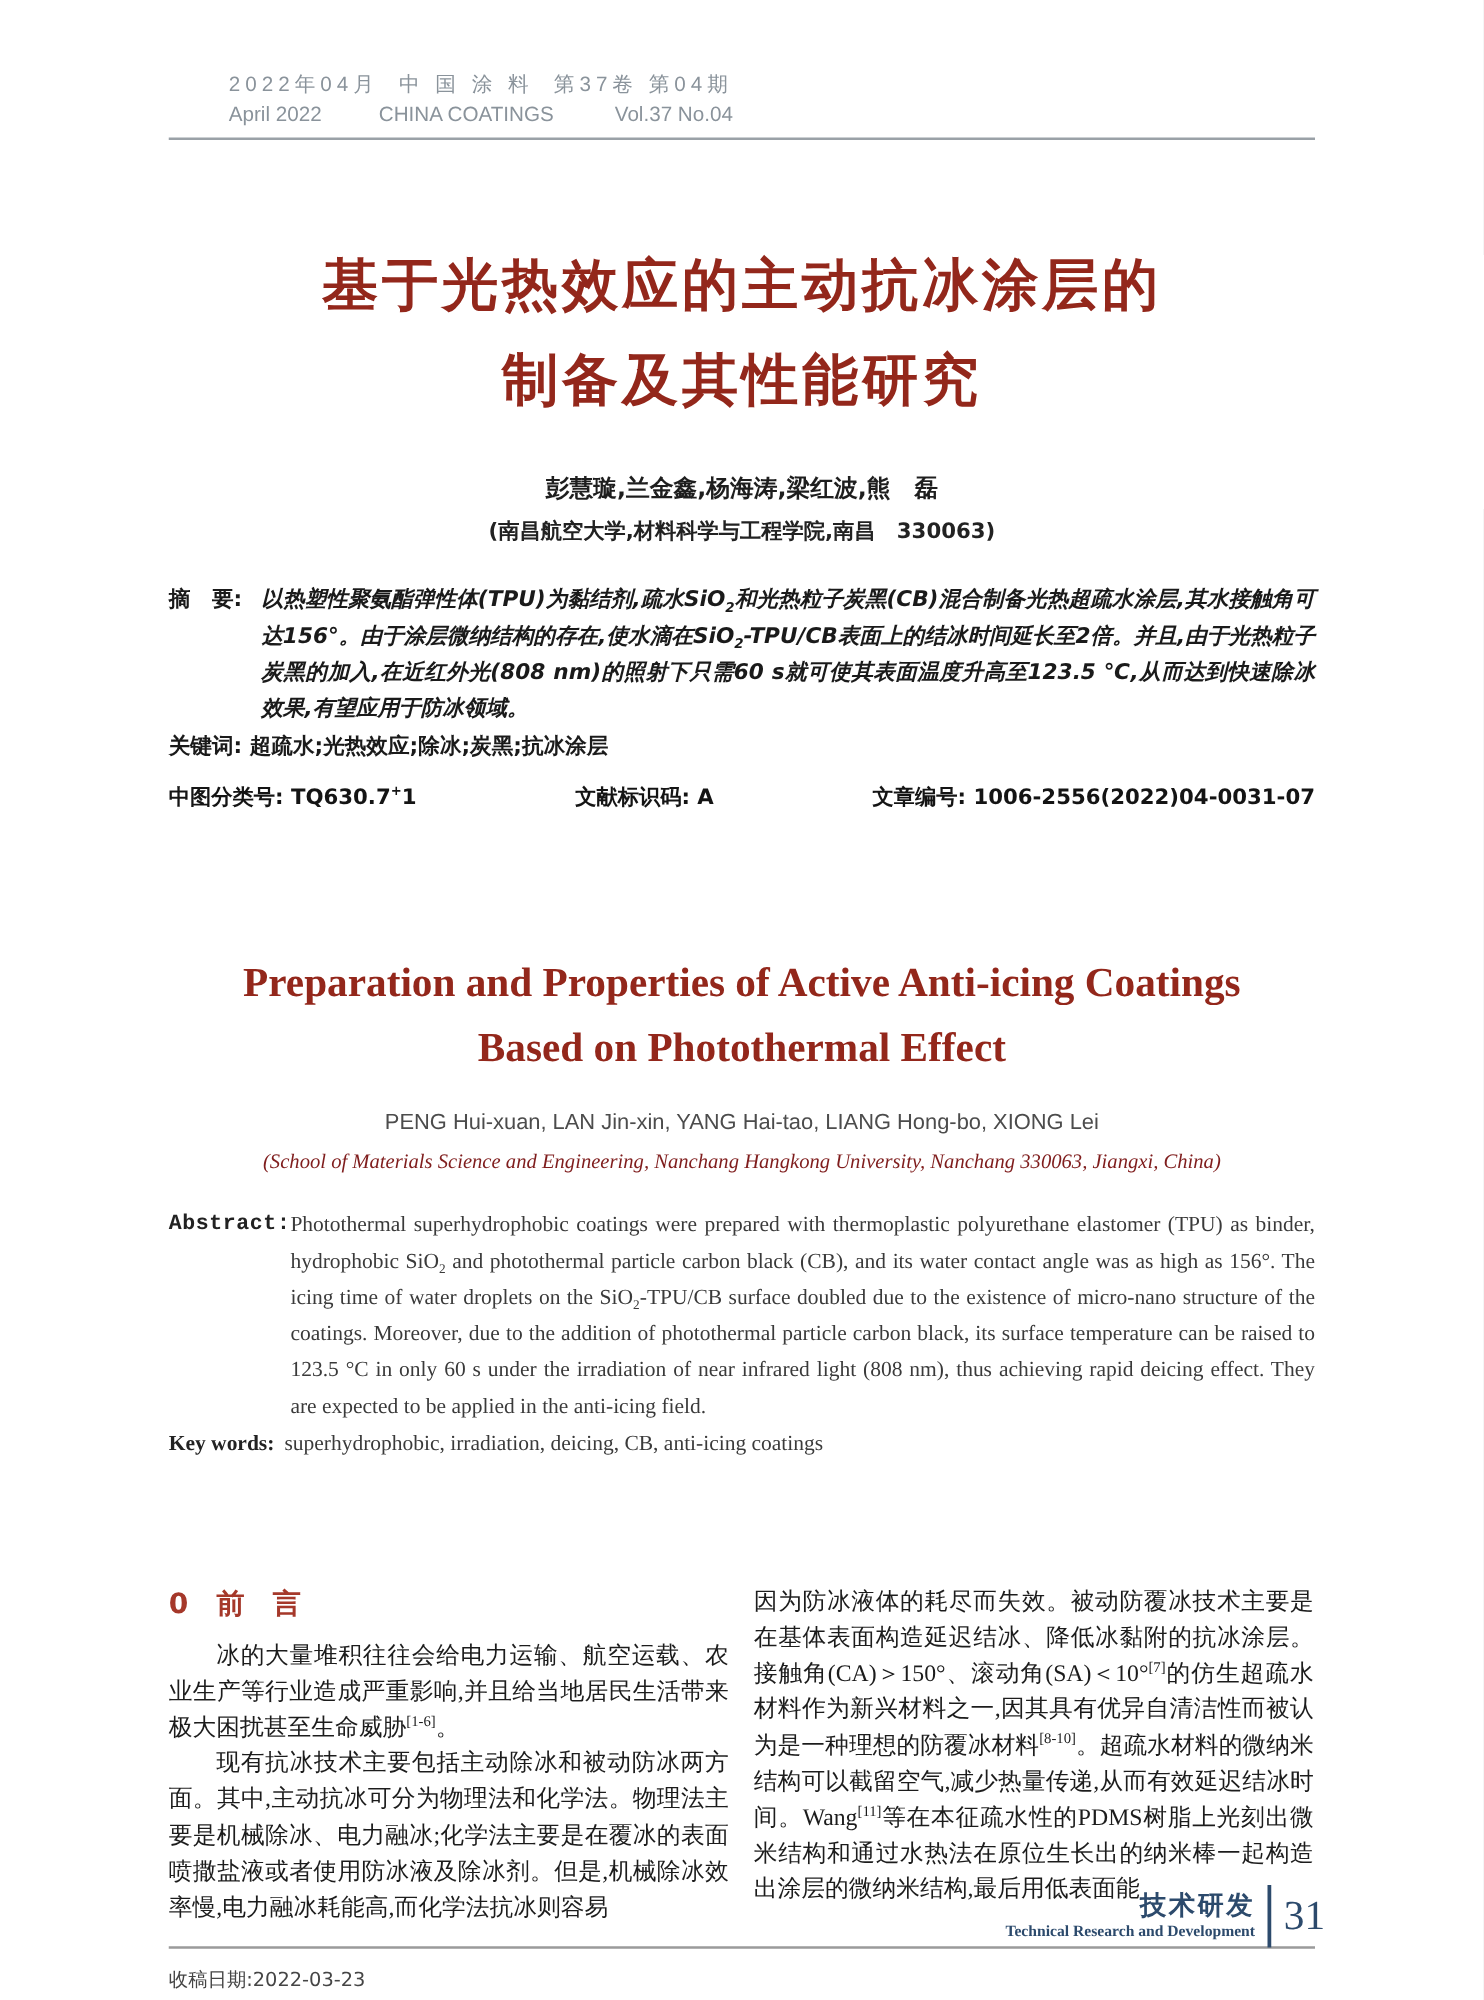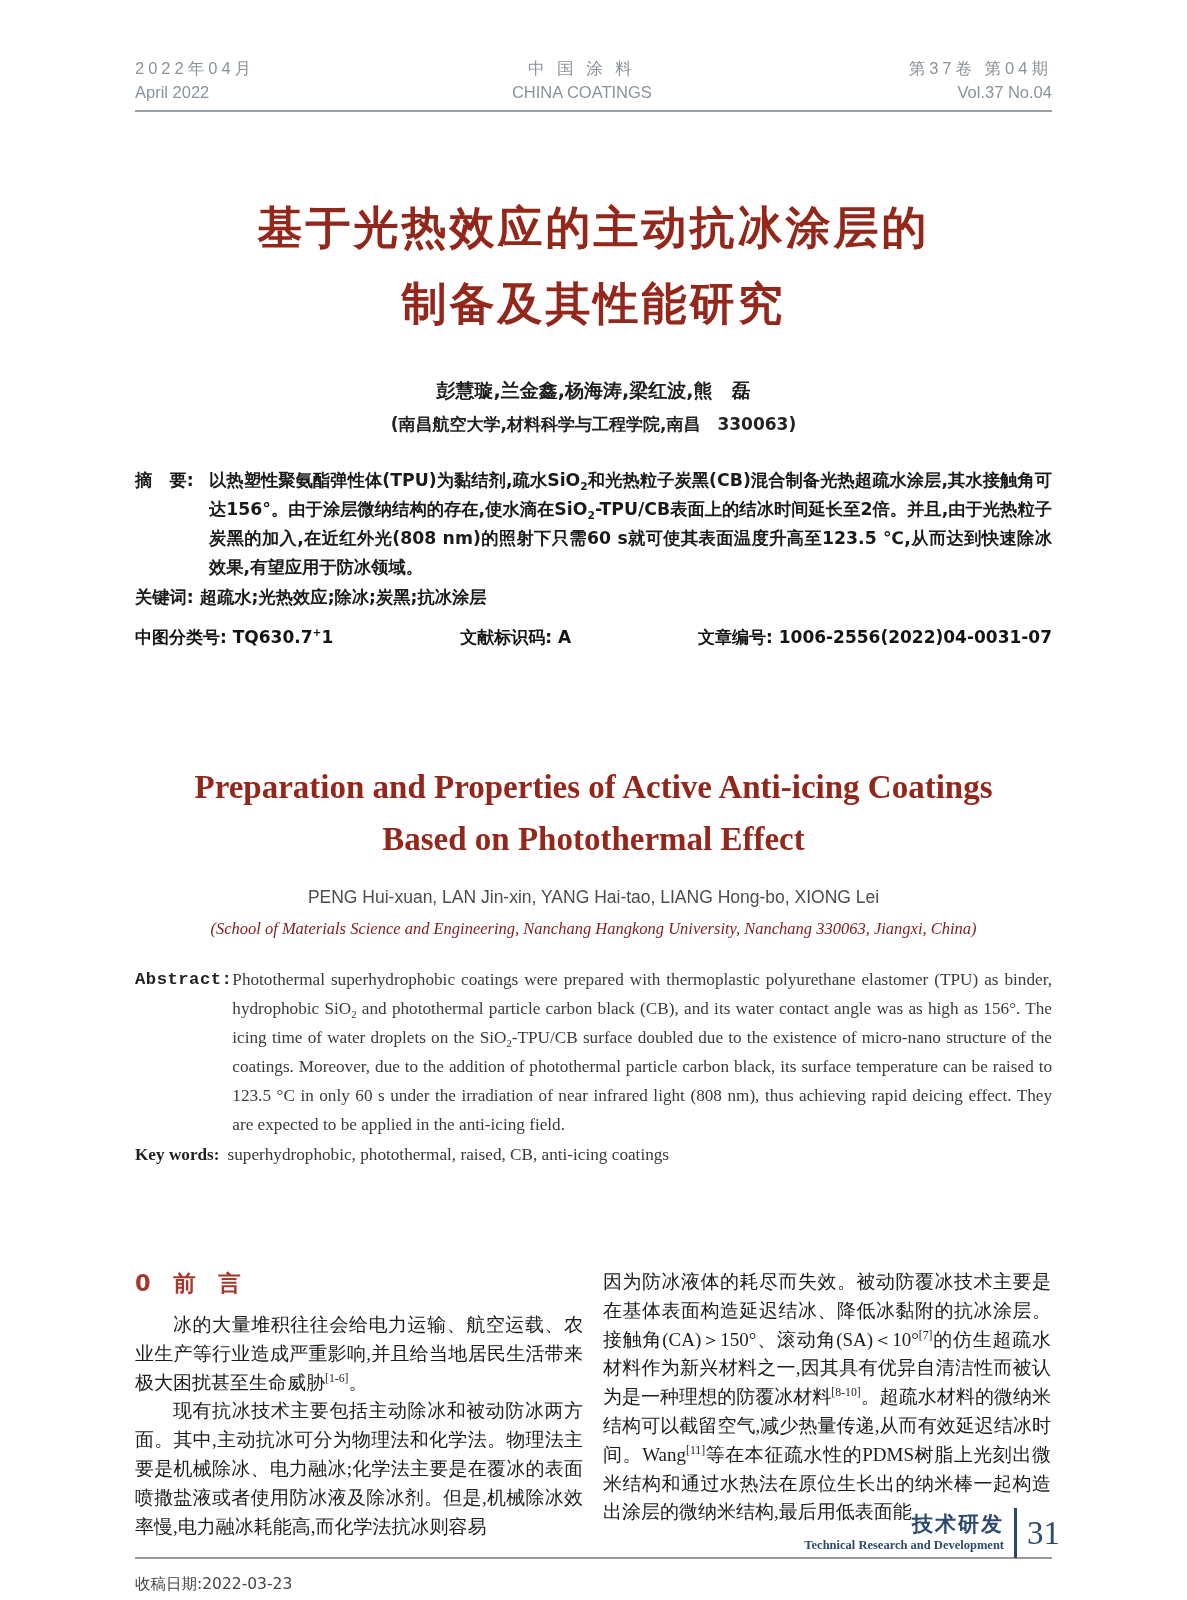--- a/index.html
+++ b/index.html
@@ -13,23 +13,23 @@
   *{margin:0;padding:0;box-sizing:border-box;}
   html,body{background:#e8e8e8;}
   .page{
     width:1187px;height:1600px;background:#ffffff;position:relative;overflow:hidden;
     font-family:"Liberation Serif","DejaVu Serif",serif;color:var(--body_ink);
   }
   .content{margin-left:135px;width:917px;}
 
   
   .journal-header{
-    padding-top:56px;display:flex;justify-content:space-between;align-items:flex-end;
+    padding-top:56px;display:flex;align-items:flex-end;
     font-family:"Liberation Sans","DejaVu Sans",sans-serif;color:var(--header_gray);
-    font-size:16.5px;line-height:24px;
+    font-size:16.5px;line-height:24px;margin-left:48px;
   }
   .jh-center{text-align:center;}
   .jh-right{text-align:right;}
   .jh-cjk{letter-spacing:4px;}
   .header-rule{border-bottom:2px solid var(--rule_gray);margin-top:6px;}
 
   
   .title-cn{
     margin-top:78px;text-align:center;color:var(--title_red);
     font-family:"DejaVu Sans","Liberation Sans",sans-serif;
@@ -44,21 +44,21 @@
     font-weight:600;font-size:17px;color:#222;
   }
 
   
   .abstract-cn{
     margin-top:30px;display:flex;
     font-family:"DejaVu Sans","Liberation Sans",sans-serif;
     font-size:17.3px;line-height:29px;color:#1a1a1a;font-weight:600;
   }
   .abstract-cn .label{flex:0 0 74px;font-weight:700;white-space:pre;}
-  .abstract-cn .text{flex:1;text-align:justify;}
+  .abstract-cn .text{flex:1;text-align:justify;font-style:italic;}
   .keywords-cn{
     margin-top:1px;display:flex;
     font-family:"DejaVu Sans","Liberation Sans",sans-serif;
     font-size:17.3px;line-height:29px;font-weight:600;color:#1a1a1a;
   }
   .keywords-cn .label{font-weight:700;margin-right:6px;}
 
   
   .class-row{
     margin-top:14px;display:flex;justify-content:space-between;
@@ -181,21 +181,21 @@
     </h2>
     <div class="authors-en">PENG Hui-xuan, LAN Jin-xin, YANG Hai-tao, LIANG Hong-bo, XIONG Lei</div>
     <div class="affil-en">(School of Materials Science and Engineering, Nanchang Hangkong University, Nanchang 330063, Jiangxi, China)</div>
 
     <div class="abstract-en">
       <span class="label">Abstract:</span>
       <span class="text">Photothermal superhydrophobic coatings were prepared with thermoplastic polyurethane elastomer (TPU) as binder, hydrophobic SiO<sub>2</sub> and photothermal particle carbon black (CB), and its water contact angle was as high as 156°. The icing time of water droplets on the SiO<sub>2</sub>-TPU/CB surface doubled due to the existence of micro-nano structure of the coatings. Moreover, due to the addition of photothermal particle carbon black, its surface temperature can be raised to 123.5 °C in only 60 s under the irradiation of near infrared light (808 nm), thus achieving rapid deicing effect. They are expected to be applied in the anti-icing field.</span>
     </div>
     <div class="keywords-en">
       <span class="label">Key words:</span>
-      <span>superhydrophobic, photothermal, raised, CB, anti-icing coatings</span>
+      <span>superhydrophobic, irradiation, deicing, CB, anti-icing coatings</span>
     </div>
 
     <div class="body-columns">
       <div class="col">
         <div class="section-heading">0　前　言</div>
         <p>冰的大量堆积往往会给电力运输、航空运载、农业生产等行业造成严重影响,并且给当地居民生活带来极大困扰甚至生命威胁<sup>[1-6]</sup>。</p>
         <p>现有抗冰技术主要包括主动除冰和被动防冰两方面。其中,主动抗冰可分为物理法和化学法。物理法主要是机械除冰、电力融冰;化学法主要是在覆冰的表面喷撒盐液或者使用防冰液及除冰剂。但是,机械除冰效率慢,电力融冰耗能高,而化学法抗冰则容易</p>
       </div>
       <div class="col">
         <p class="no-indent">因为防冰液体的耗尽而失效。被动防覆冰技术主要是在基体表面构造延迟结冰、降低冰黏附的抗冰涂层。接触角(CA)＞150°、滚动角(SA)＜10°<sup>[7]</sup>的仿生超疏水材料作为新兴材料之一,因其具有优异自清洁性而被认为是一种理想的防覆冰材料<sup>[8-10]</sup>。超疏水材料的微纳米结构可以截留空气,减少热量传递,从而有效延迟结冰时间。Wang<sup>[11]</sup>等在本征疏水性的PDMS树脂上光刻出微米结构和通过水热法在原位生长出的纳米棒一起构造出涂层的微纳米结构,最后用低表面能</p>

